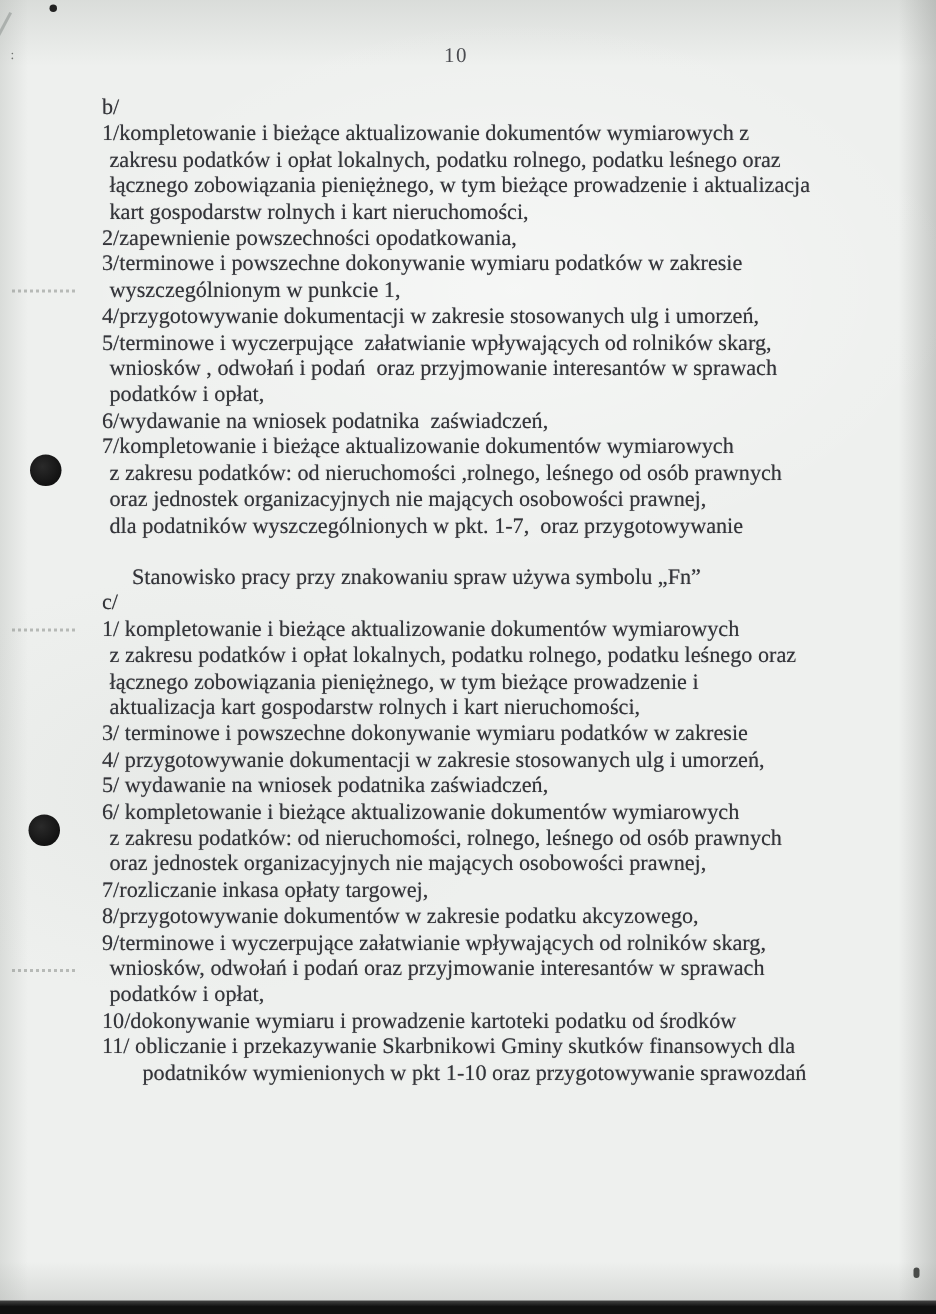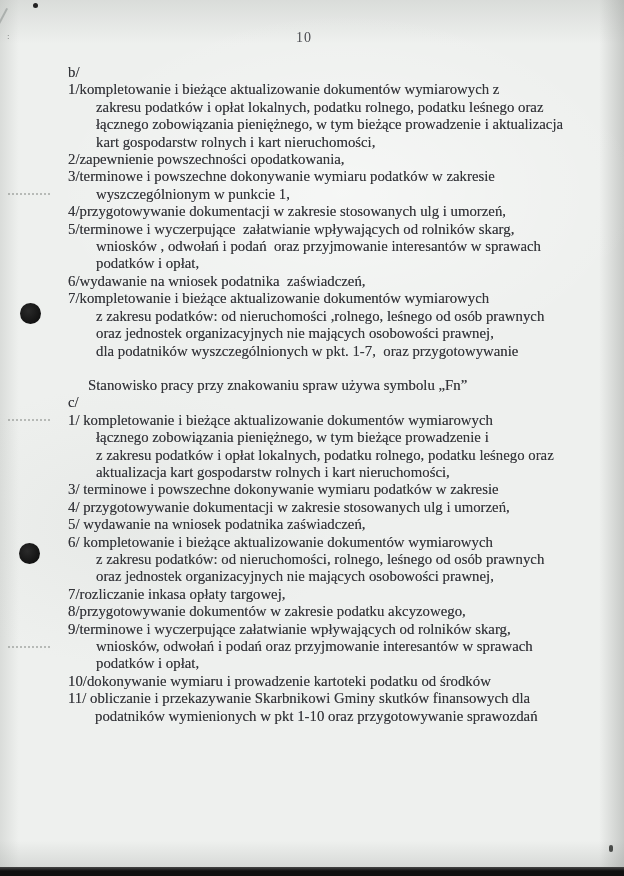--- a/index.html
+++ b/index.html
@@ -26,21 +26,21 @@
     color: #4a4b50;
   }
   .content {
     position: absolute;
     top: 64px; left: 68px; right: 26px;
     font-size: 14.8px;
     line-height: 17.4px;
     text-shadow: 0 0 0.5px rgba(40,40,45,0.55);
   }
   .line { white-space: pre; }
-  .line.i1 { margin-left: 28px; }
+  .line.i1 { margin-left: 5px; }
   .line.i2 { margin-left: 27px; }
   .note-line { margin-top: 17px; white-space: pre; margin-left: 20px; }
   
   .punch {
     position: absolute;
     width: 21px; height: 21px;
     border-radius: 50%;
     background: radial-gradient(circle at 40% 38%, #2a2a2a, #121212 70%);
   }
   .punch-1 { left: 20px; top: 303px; }
@@ -98,22 +98,22 @@
           <div class="line i1">dla podatników wyszczególnionych w pkt. 1-7,  oraz przygotowywanie</div>
         </div>
     </div>
 
     <div class="note-line">Stanowisko pracy przy znakowaniu spraw używa symbolu „Fn”</div>
 
     <div class="section">
       <div class="line i0">c/</div>
       <div class="items" id="items-c">
           <div class="line i0">1/ kompletowanie i bieżące aktualizowanie dokumentów wymiarowych</div>
+          <div class="line i1">z zakresu podatków i opłat lokalnych, podatku rolnego, podatku leśnego oraz</div>
           <div class="line i1">łącznego zobowiązania pieniężnego, w tym bieżące prowadzenie i</div>
-          <div class="line i1">z zakresu podatków i opłat lokalnych, podatku rolnego, podatku leśnego oraz</div>
           <div class="line i1">aktualizacja kart gospodarstw rolnych i kart nieruchomości,</div>
           <div class="line i0">3/ terminowe i powszechne dokonywanie wymiaru podatków w zakresie</div>
           <div class="line i0">4/ przygotowywanie dokumentacji w zakresie stosowanych ulg i umorzeń,</div>
           <div class="line i0">5/ wydawanie na wniosek podatnika zaświadczeń,</div>
           <div class="line i0">6/ kompletowanie i bieżące aktualizowanie dokumentów wymiarowych</div>
           <div class="line i1">z zakresu podatków: od nieruchomości, rolnego, leśnego od osób prawnych</div>
           <div class="line i1">oraz jednostek organizacyjnych nie mających osobowości prawnej,</div>
           <div class="line i0">7/rozliczanie inkasa opłaty targowej,</div>
           <div class="line i0">8/przygotowywanie dokumentów w zakresie podatku akcyzowego,</div>
           <div class="line i0">9/terminowe i wyczerpujące załatwianie wpływających od rolników skarg,</div>

